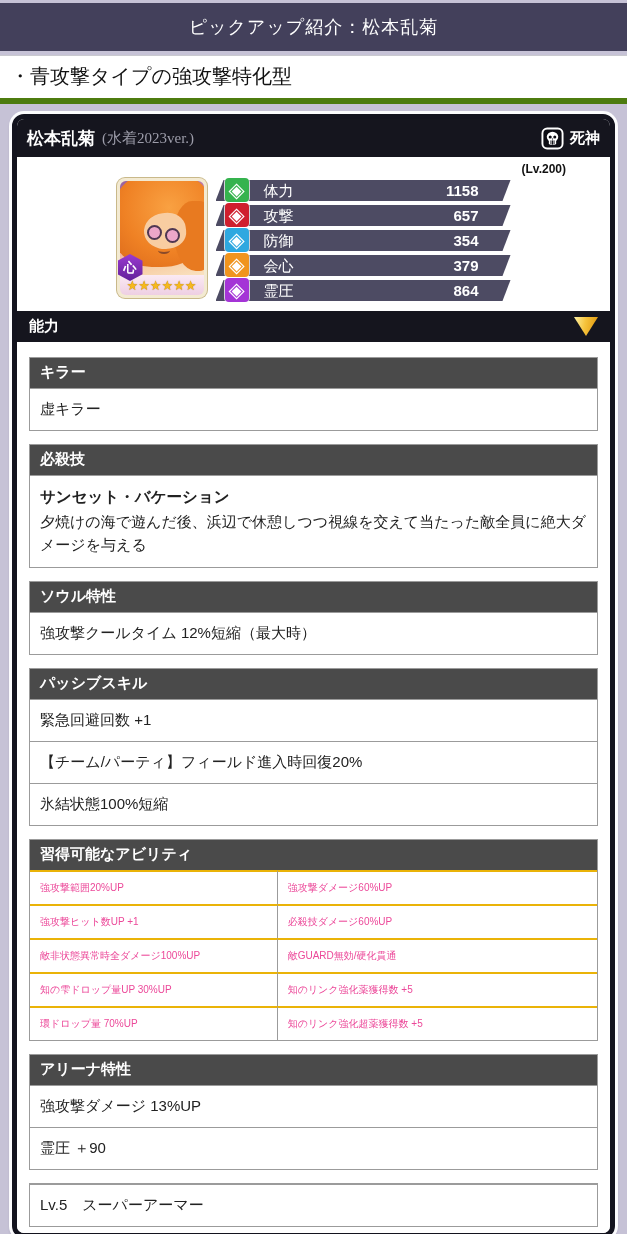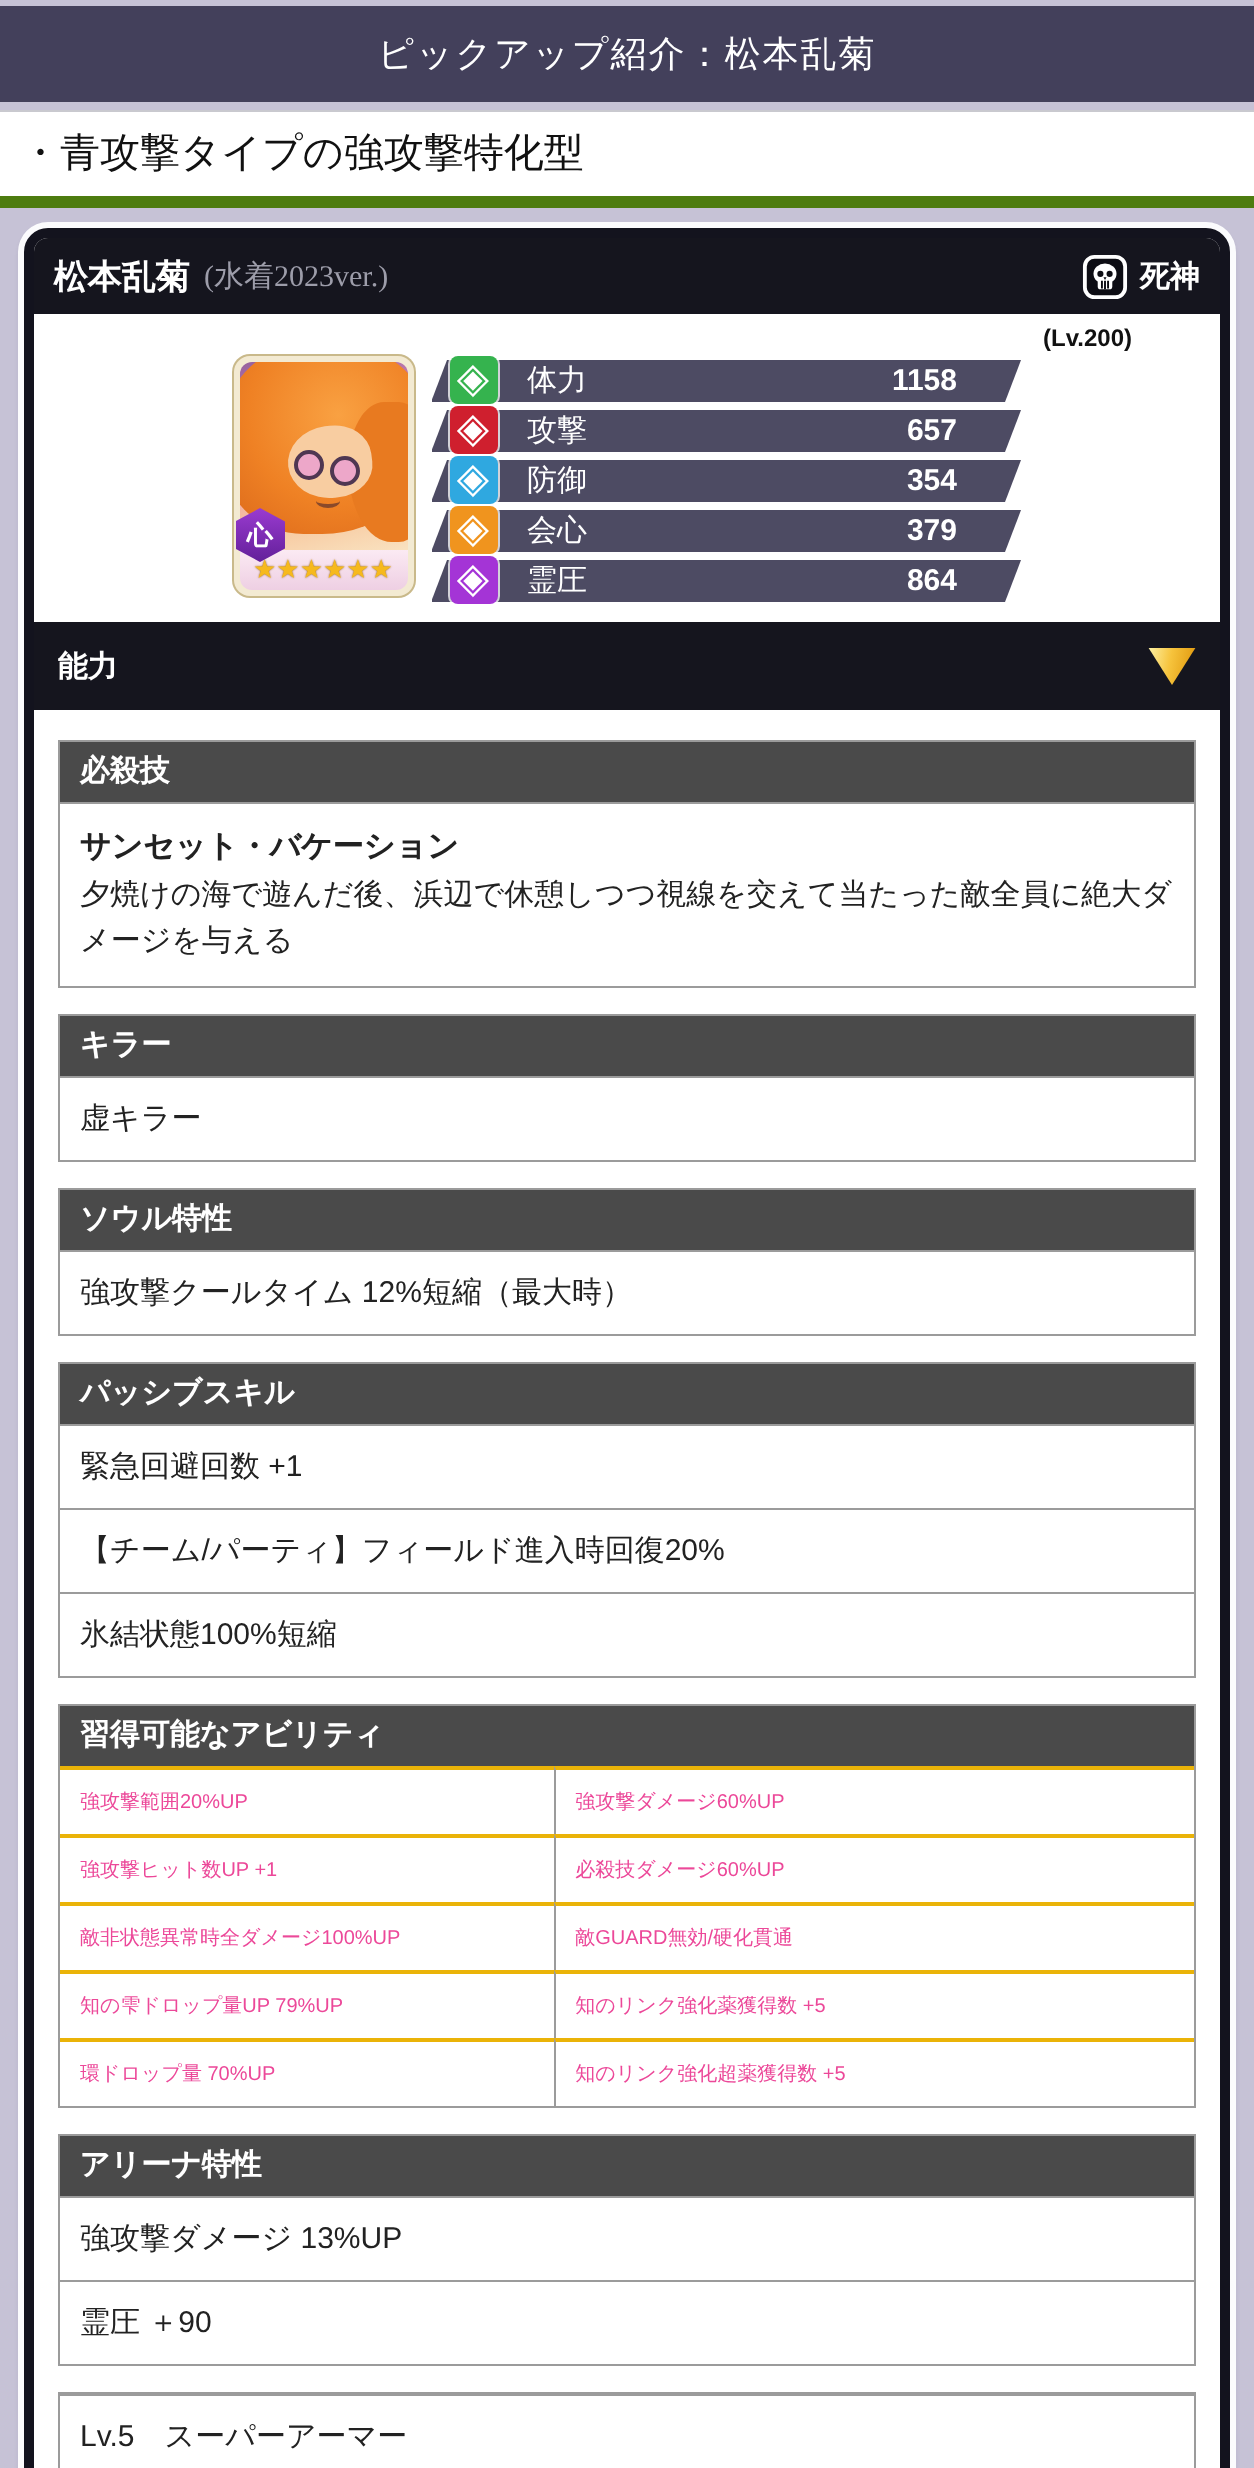--- a/index.html
+++ b/index.html
@@ -131,21 +131,21 @@
     width: 24px; height: 24px; border-radius: 4px;
     color: #fff; font-size: 21px; line-height: 23px; text-align: center;
     box-shadow: 0 0 0 1px rgba(255,255,255,.75);
   }
   .stat-label { position: absolute; left: 48px; top: 0; line-height: 21px;
     color: #fff; font-size: 15px; z-index: 2; }
   .stat-value { position: absolute; right: 32px; top: 0; line-height: 21px;
     color: #fff; font-size: 15px; font-weight: bold; z-index: 2; }
   
   .noryoku-bar {
-    background: #15151e; height: 44px;
+    background: #15151e; height: 31px;
     display: flex; align-items: center;
     padding: 0 12px;
     color: #fff; font-weight: bold; font-size: 15px;
   }
   .tri-down {
     margin-left: auto; width: 24px; height: 19px;
     clip-path: polygon(0 0, 100% 0, 50% 100%);
     background: linear-gradient(100deg, #fdf2a6 0%, #f6c33c 45%, #dd9207 100%);
   }
   .sections { padding: 15px 12px 6px; display: flex; flex-direction: column; gap: 13px; background: #fff; }
@@ -250,30 +250,30 @@
   </div>
 
   <div class="noryoku-bar">
     <span>能力</span>
     <span class="tri-down"></span>
   </div>
 
   <div class="sections">
 
     <div class="section">
+      <div class="sec-header">キラー</div>
+      <div class="sec-row">虚キラー</div>
+    </div>
+
+    <div class="section">
       <div class="sec-header">必殺技</div>
       <div class="sec-row">
         <div class="special-name">サンセット・バケーション</div>
         <div class="special-desc">夕焼けの海で遊んだ後、浜辺で休憩しつつ視線を交えて当たった敵全員に絶大ダメージを与える</div>
       </div>
-    </div>
-
-    <div class="section">
-      <div class="sec-header">キラー</div>
-      <div class="sec-row">虚キラー</div>
     </div>
 
     <div class="section">
       <div class="sec-header">ソウル特性</div>
       <div class="sec-row">強攻撃クールタイム 12%短縮（最大時）</div>
     </div>
 
     <div class="section">
       <div class="sec-header">パッシブスキル</div>
       <div class="sec-row">緊急回避回数 +1</div>
@@ -283,21 +283,21 @@
 
     <div class="section">
       <div class="sec-header">習得可能なアビリティ</div>
       <div class="ability-table">
         <div class="ability-cell">強攻撃範囲20%UP</div>
         <div class="ability-cell right">強攻撃ダメージ60%UP</div>
         <div class="ability-cell">強攻撃ヒット数UP +1</div>
         <div class="ability-cell right">必殺技ダメージ60%UP</div>
         <div class="ability-cell">敵非状態異常時全ダメージ100%UP</div>
         <div class="ability-cell right">敵GUARD無効/硬化貫通</div>
-        <div class="ability-cell">知の雫ドロップ量UP 79%UP</div>
+        <div class="ability-cell">知の雫ドロップ量UP 30%UP</div>
         <div class="ability-cell right">知のリンク強化薬獲得数 +5</div>
         <div class="ability-cell">環ドロップ量 70%UP</div>
         <div class="ability-cell right">知のリンク強化超薬獲得数 +5</div>
       </div>
     </div>
 
     <div class="section">
       <div class="sec-header">アリーナ特性</div>
       <div class="sec-row">強攻撃ダメージ 13%UP</div>
       <div class="sec-row">霊圧 ＋90</div>

